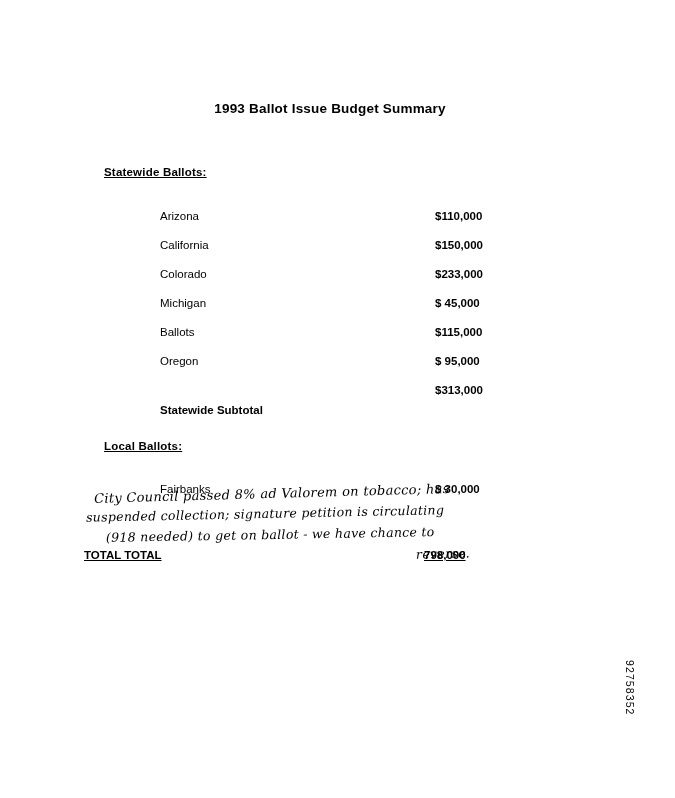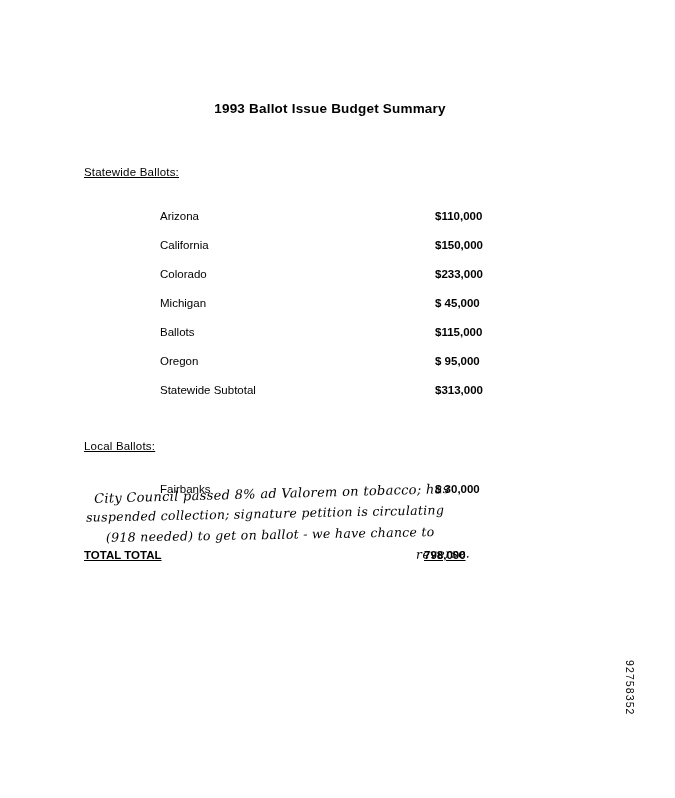--- a/index.html
+++ b/index.html
@@ -27,23 +27,24 @@
     left: 0;
     width: 660px;
     text-align: center;
     font-size: 13.5px;
     font-weight: bold;
     letter-spacing: 0.2px;
   }
   .section-heading {
     position: absolute;
     font-size: 11.5px;
-    font-weight: normal;
+    font-weight: bold;
     text-decoration: underline;
     letter-spacing: 0.2px;
+    margin-left: 20px;
   }
   .sec-statewide { top: 166px; left: 84px; }
   .sec-local { top: 440px; left: 84px; }
 
   .row {
     position: absolute;
     left: 160px;
     width: 420px;
     font-size: 11.5px;
   }
@@ -51,21 +52,21 @@
     position: absolute;
     left: 0;
     white-space: nowrap;
   }
   .row .amount {
     position: absolute;
     left: 275px;
     font-weight: bold;
     white-space: pre;
   }
-  .row.subtotal .label { font-weight: normal; }
+  .row.subtotal .label { font-weight: bold; margin-top: 20px; }
 
   .total-row {
     position: absolute;
     top: 549px;
     left: 84px;
     width: 500px;
     font-size: 11.5px;
     font-weight: bold;
   }
   .total-row .t-label {

